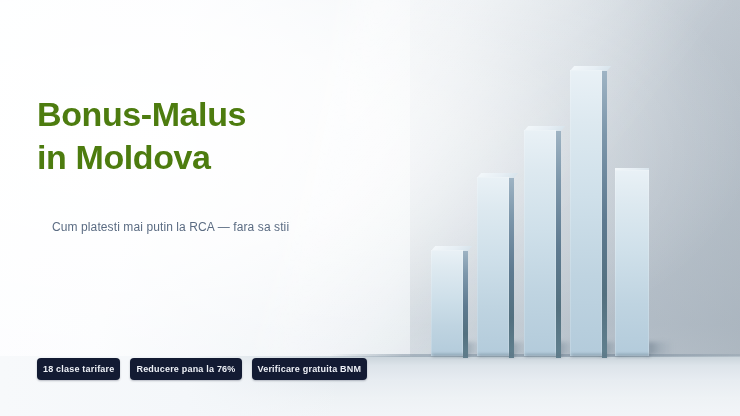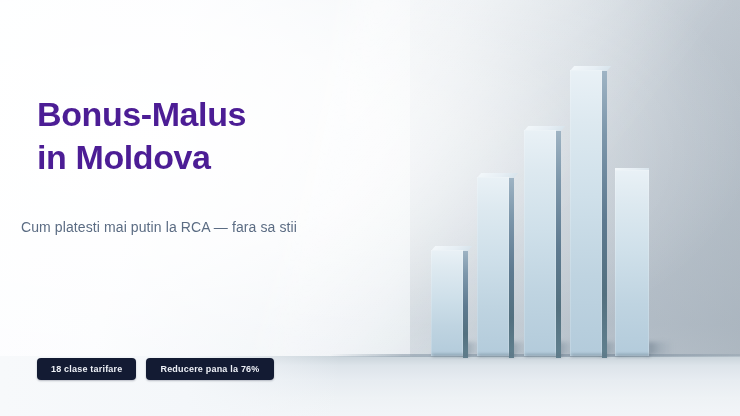--- a/index.html
+++ b/index.html
@@ -98,37 +98,37 @@
   .bar .contact{
     position:absolute;
     background:rgba(92,111,127,0.45);
     filter:blur(1.6px);
   }
 
   
   .headline{
     position:absolute;left:37px;top:93px;
     font-size:34px;line-height:43px;font-weight:bold;
-    color:#4c1d95;letter-spacing:-0.4px;white-space:pre;
+    color:#4d7c0f;letter-spacing:-0.4px;white-space:pre;
   }
   .subtitle{
-    position:absolute;left:21px;top:218px;
-    font-size:14px;line-height:18px;font-weight:normal;
+    position:absolute;left:52px;top:218px;
+    font-size:12px;line-height:18px;font-weight:normal;
     color:#5b6c83;letter-spacing:0.1px;white-space:pre;
   }
 
   
   .badges{position:absolute;left:37px;top:358px;display:flex;gap:10px;}
   .badge{
     height:22px;border-radius:4px;
     background:#131b33;
     color:#eef1f7;
     font-size:9px;font-weight:bold;letter-spacing:0.2px;
     display:flex;align-items:center;justify-content:center;
-    padding:0 14px;
+    padding:0 6px;
     box-shadow:0 1px 2px rgba(20,28,50,0.28);
     white-space:nowrap;
   }
 </style>
 </head>
 <body>
 
 <div id="stage">
 
   <div class="bg-base"></div>
@@ -178,15 +178,16 @@
     </div>
 
   <div class="headline"><span>Bonus-Malus</span>
 <span>in Moldova</span></div>
 
   <div class="subtitle">Cum platesti mai putin la RCA — fara sa stii</div>
 
   <div class="badges">
       <div class="badge">18 clase tarifare</div>
       <div class="badge">Reducere pana la 76%</div>
+      <div class="badge">Verificare gratuita BNM</div>
     </div>
 
 </div>
 
 </body></html>

